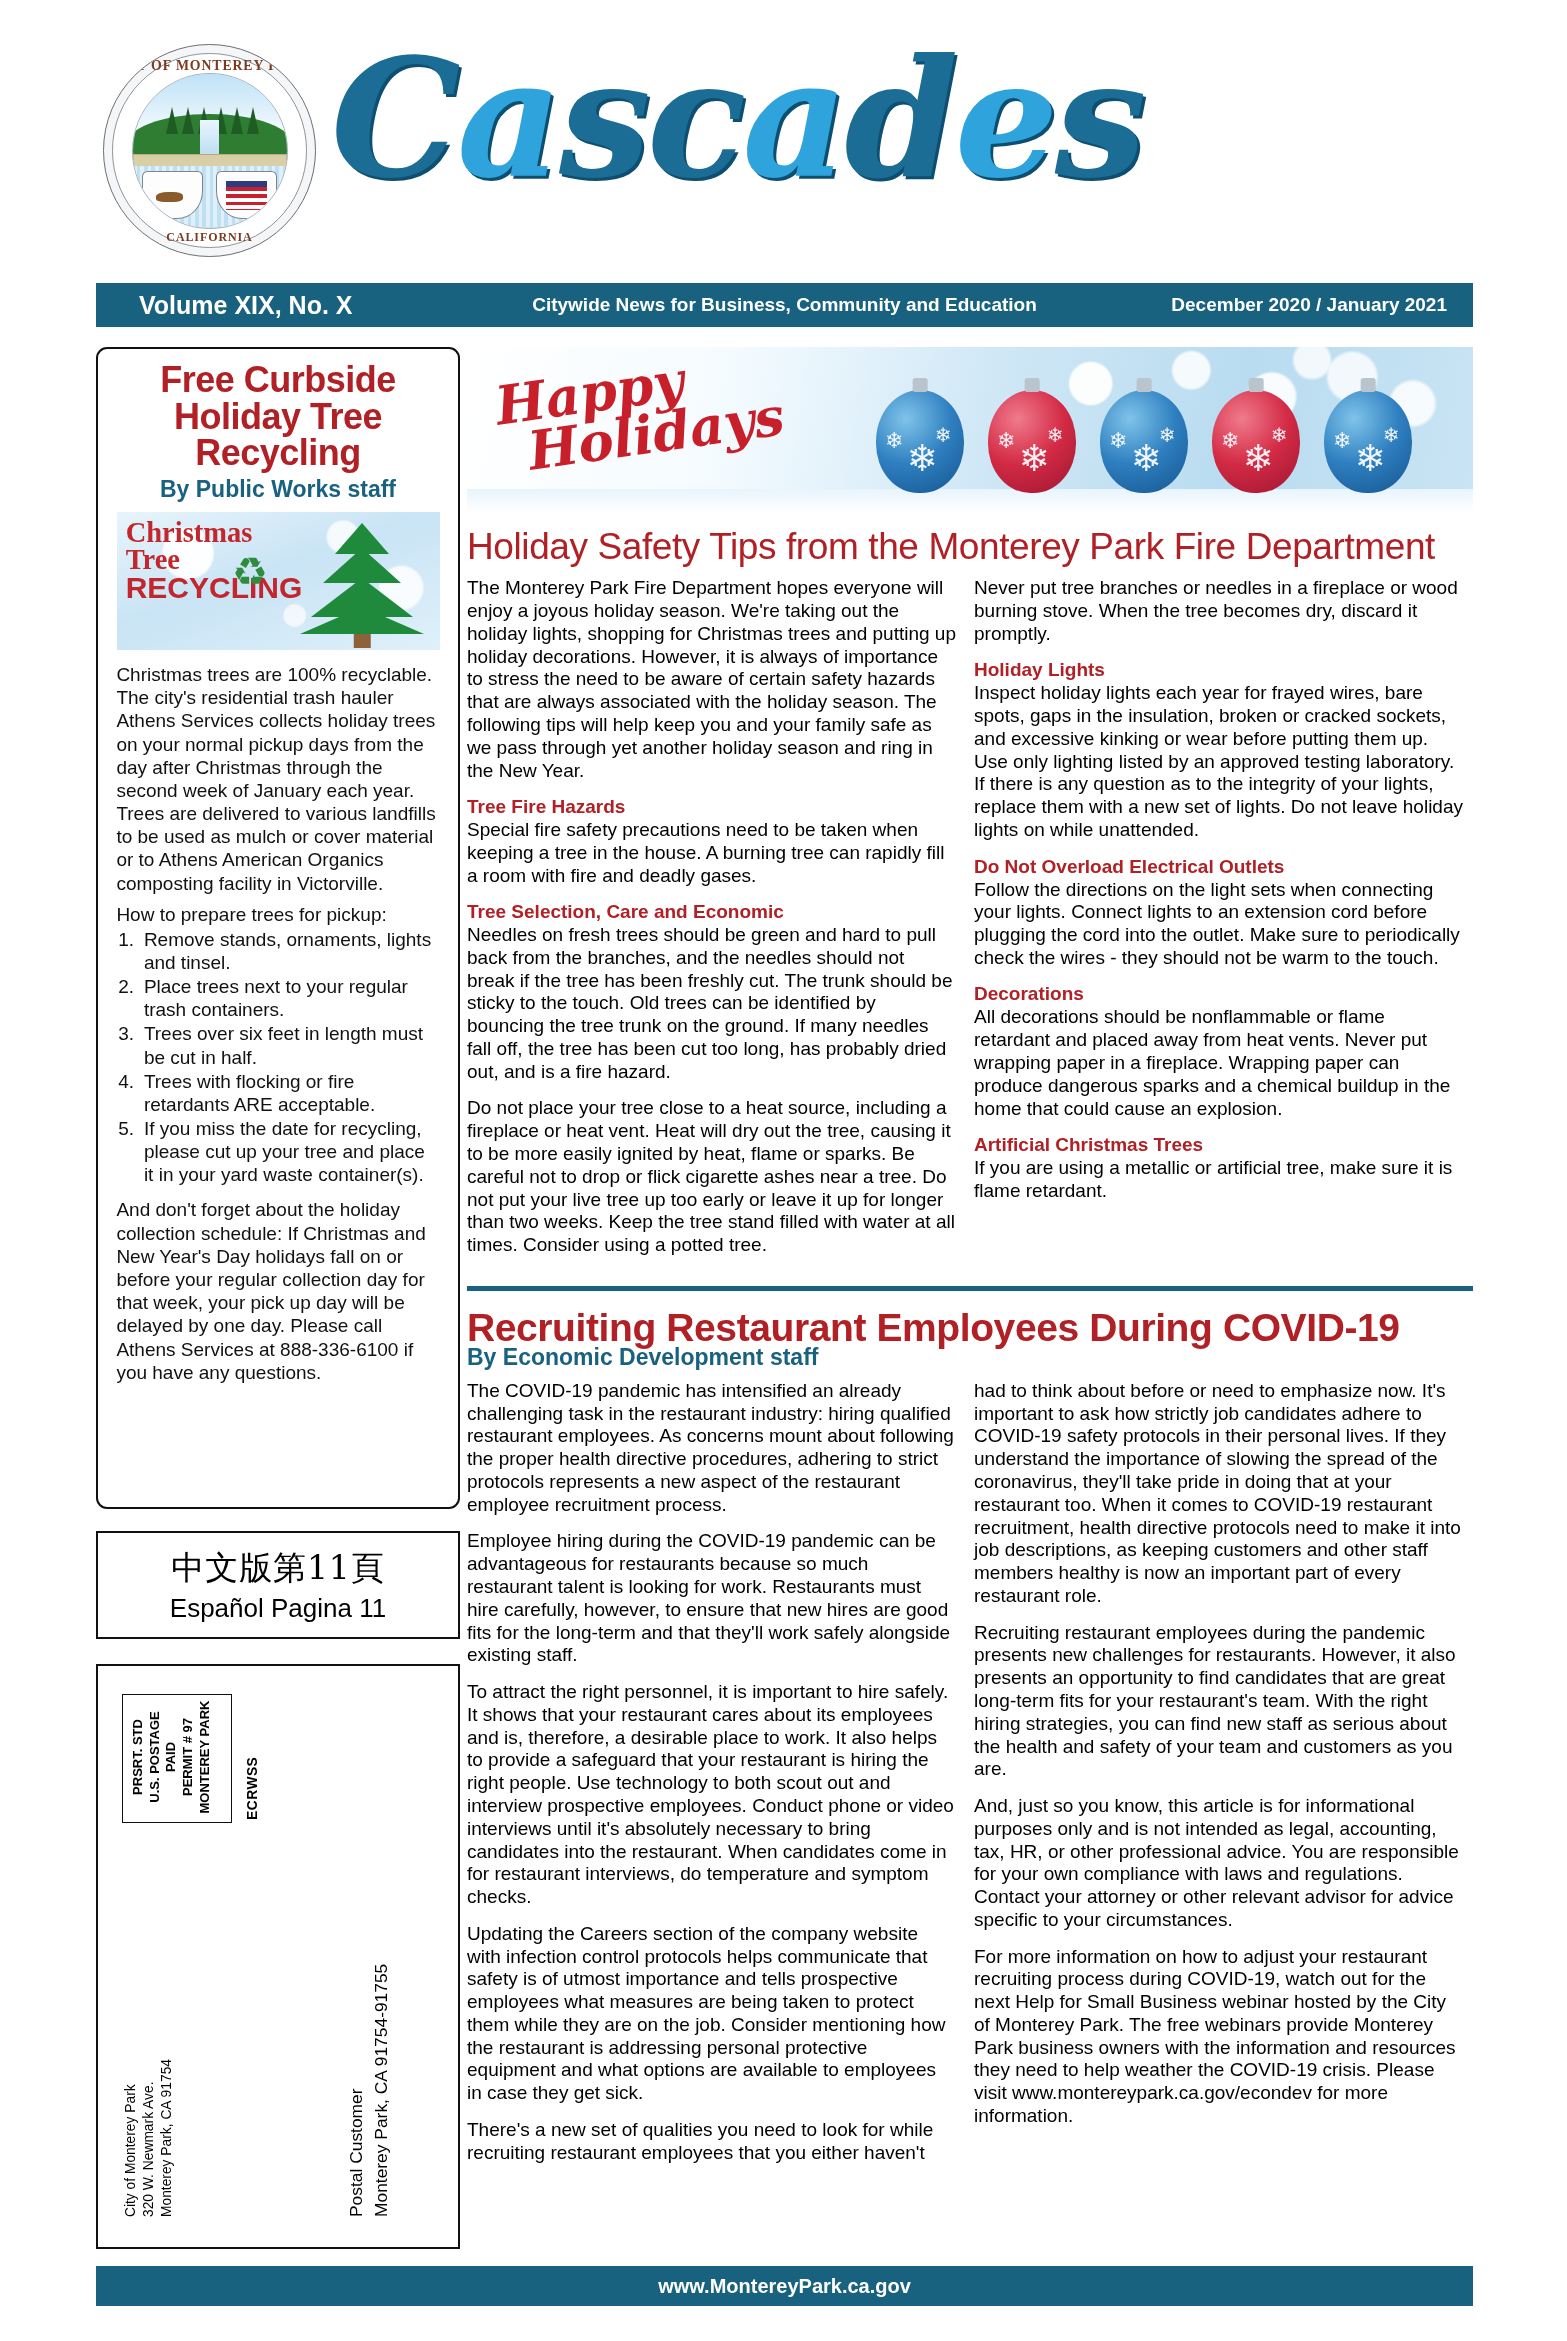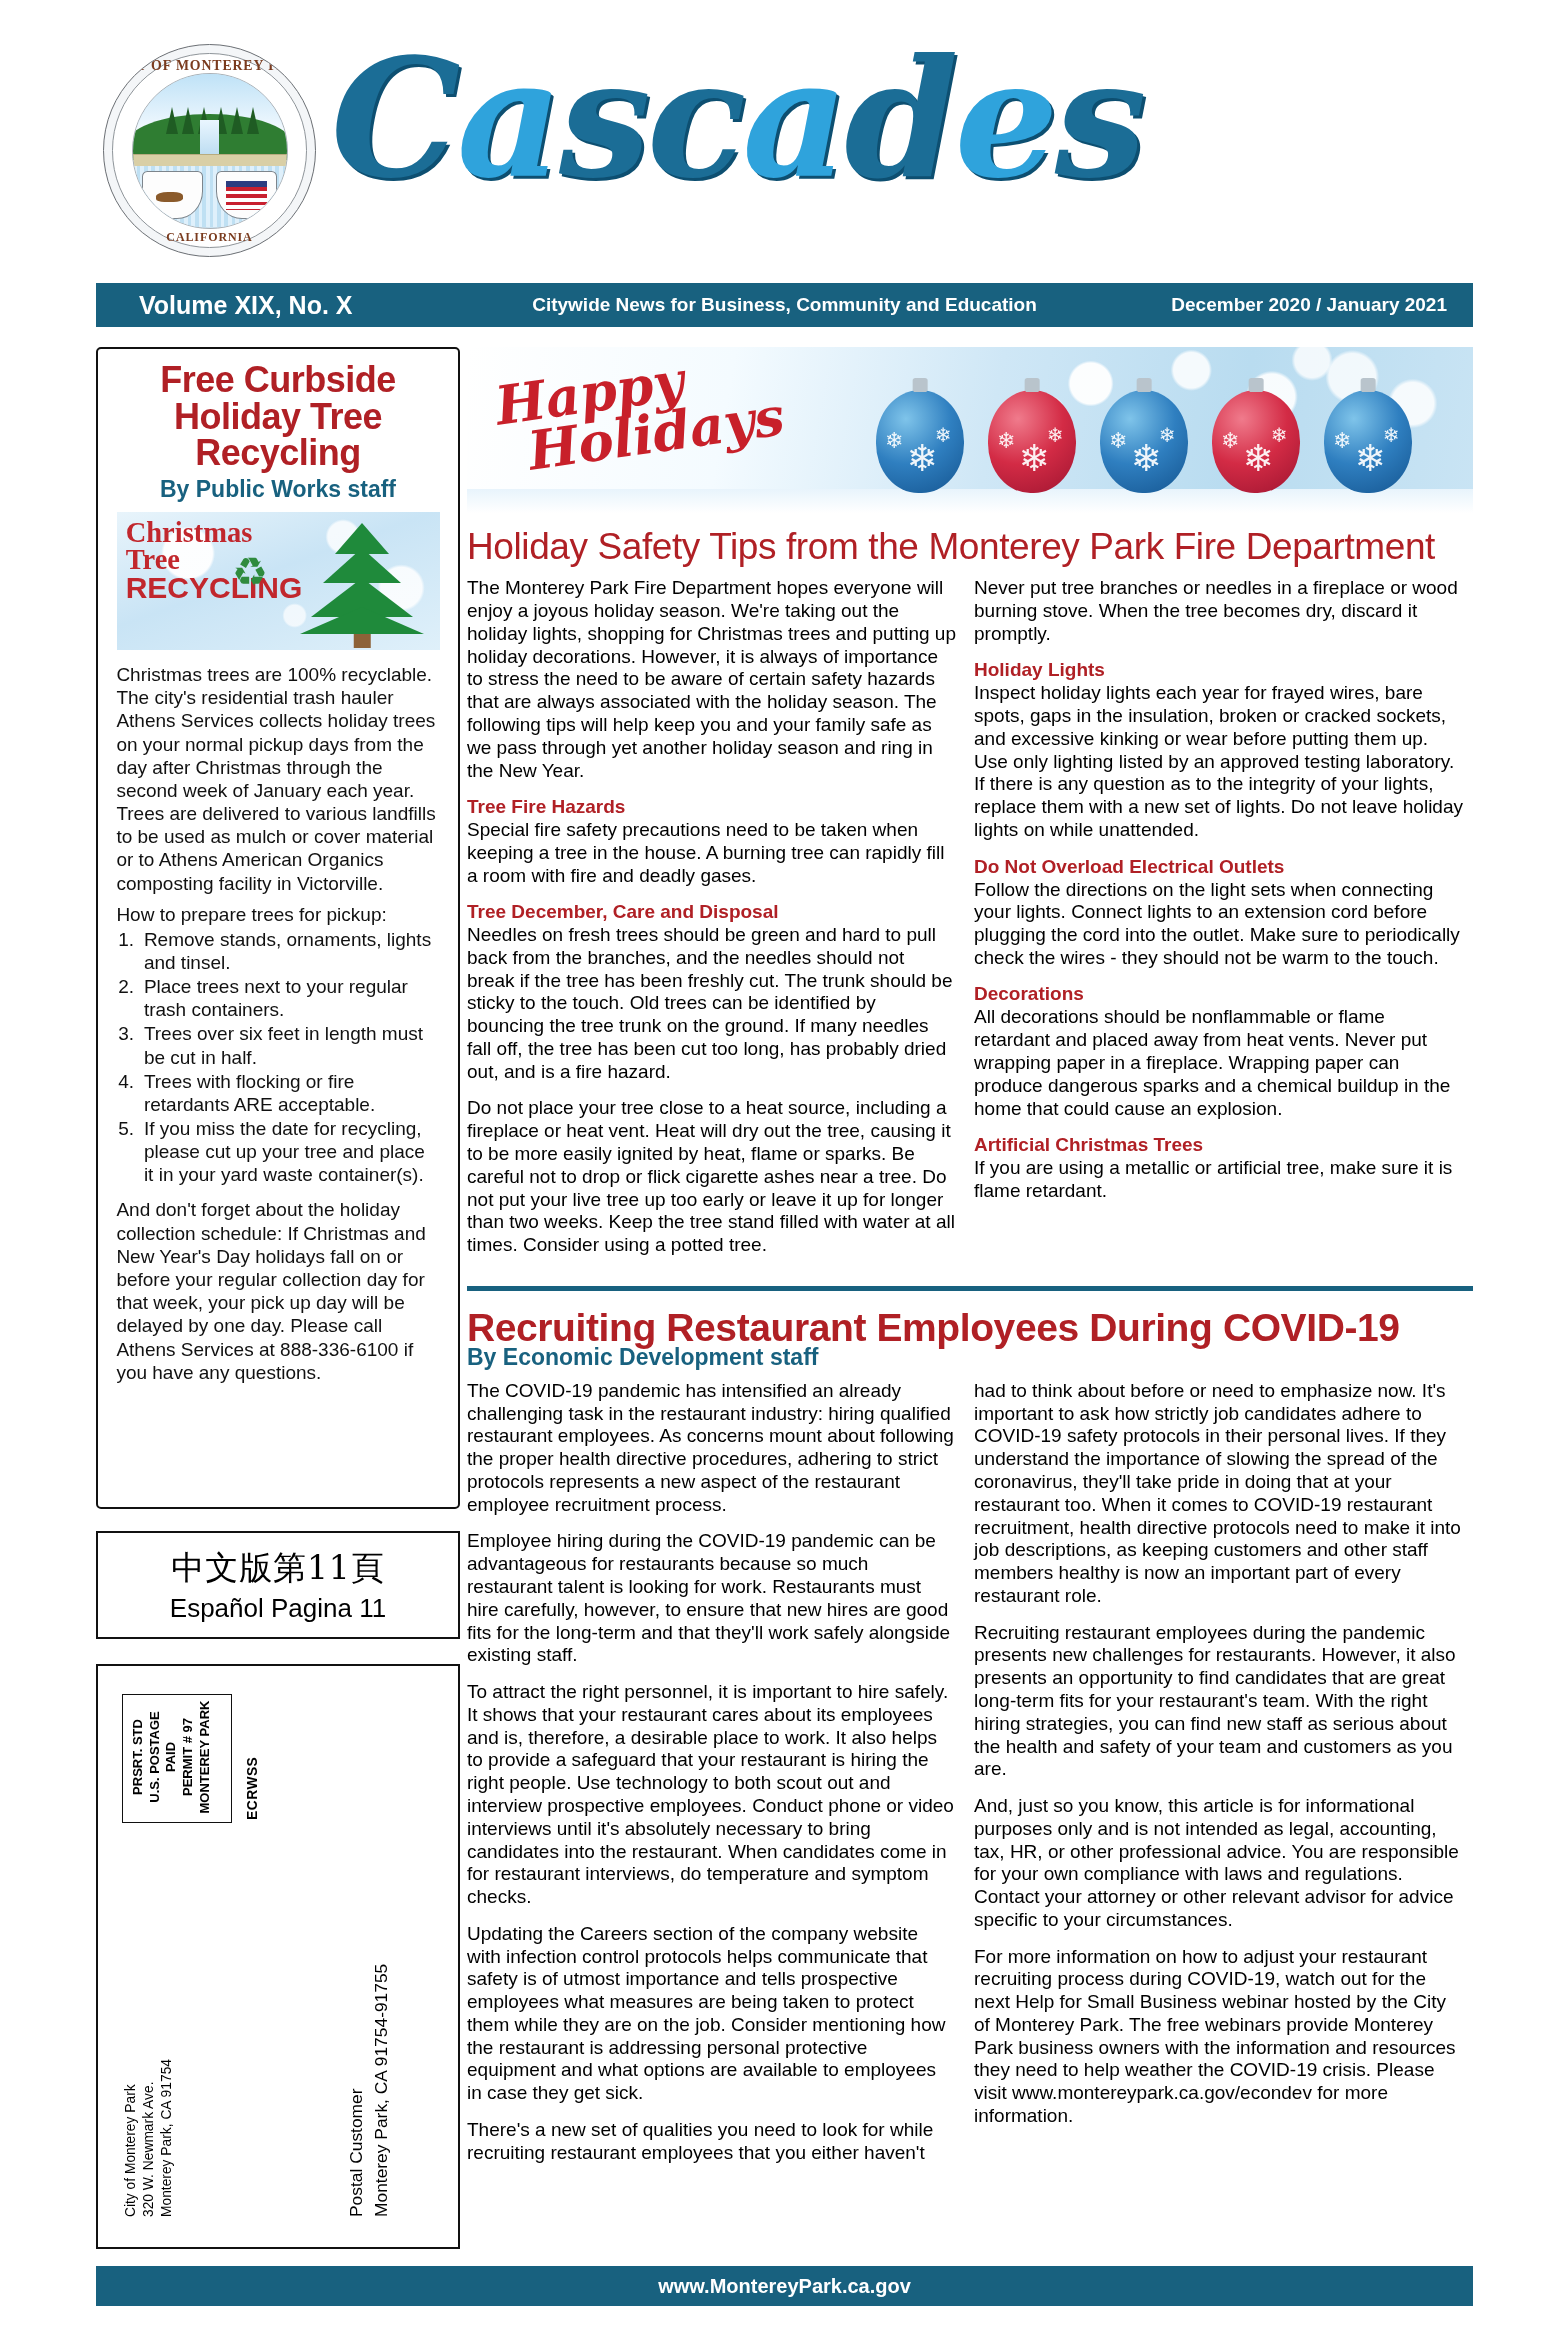--- a/index.html
+++ b/index.html
@@ -84,21 +84,21 @@
     background:#18617f; color:#fff;
     display:flex; align-items:center;
   }
   .banner-bar .bb-left  { position:absolute; left:26px; font-size:25px; font-weight:bold;margin-left:17px; }
   .banner-bar .bb-mid   { position:absolute; left:50%; transform:translateX(-50%); font-size:19px; font-weight:bold; }
   .banner-bar .bb-right { position:absolute; right:26px; font-size:19px; font-weight:bold; }
 
   
   .sidebar {
     position:absolute; left:96px; top:347px; width:364px; height:1162px;
-    border:2.8px solid #111; border-radius:5px; background:#fff;
+    border:2.8px solid #111; border-radius:11px; background:#fff;
     padding:13px 18.4px 9.2px 18.4px;
   }
   .sb-title {
     text-align:center; color:#b02025; font-weight:bold;
     font-size:36px; line-height:1.02; letter-spacing:-0.5px;
     font-family:"Liberation Sans Narrow","Liberation Sans",sans-serif;
   }
   .sb-byline {
     text-align:center; color:#18617f; font-weight:bold; font-size:23px;
     margin-top:3.7px; margin-bottom:9.2px;
@@ -396,21 +396,21 @@
     </div>
   </div>
 
   <div class="art-title">Holiday Safety Tips from the Monterey Park Fire Department</div>
 
   <div class="cols">
     <div class="col">
       <p>The Monterey Park Fire Department hopes everyone will enjoy a joyous holiday season. We're taking out the holiday lights, shopping for Christmas trees and putting up holiday decorations. However, it is always of importance to stress the need to be aware of certain safety hazards that are always associated with the holiday season. The following tips will help keep you and your family safe as we pass through yet another holiday season and ring in the New Year.</p>
       <div class="subhead">Tree Fire Hazards</div>
       <p>Special fire safety precautions need to be taken when keeping a tree in the house. A burning tree can rapidly fill a room with fire and deadly gases.</p>
-      <div class="subhead">Tree December, Care and Disposal</div>
+      <div class="subhead">Tree Selection, Care and Economic</div>
       <p>Needles on fresh trees should be green and hard to pull back from the branches, and the needles should not break if the tree has been freshly cut. The trunk should be sticky to the touch. Old trees can be identified by bouncing the tree trunk on the ground. If many needles fall off, the tree has been cut too long, has probably dried out, and is a fire hazard.</p>
       <p>Do not place your tree close to a heat source, including a fireplace or heat vent. Heat will dry out the tree, causing it to be more easily ignited by heat, flame or sparks. Be careful not to drop or flick cigarette ashes near a tree. Do not put your live tree up too early or leave it up for longer than two weeks. Keep the tree stand filled with water at all times. Consider using a potted tree.</p>
     </div>
 
     <div class="col">
       <p>Never put tree branches or needles in a fireplace or wood burning stove. When the tree becomes dry, discard it promptly.</p>
       <div class="subhead">Holiday Lights</div>
       <p>Inspect holiday lights each year for frayed wires, bare spots, gaps in the insulation, broken or cracked sockets, and excessive kinking or wear before putting them up. Use only lighting listed by an approved testing laboratory. If there is any question as to the integrity of your lights, replace them with a new set of lights. Do not leave holiday lights on while unattended.</p>
       <div class="subhead">Do Not Overload Electrical Outlets</div>
       <p>Follow the directions on the light sets when connecting your lights. Connect lights to an extension cord before plugging the cord into the outlet. Make sure to periodically check the wires - they should not be warm to the touch.</p>

